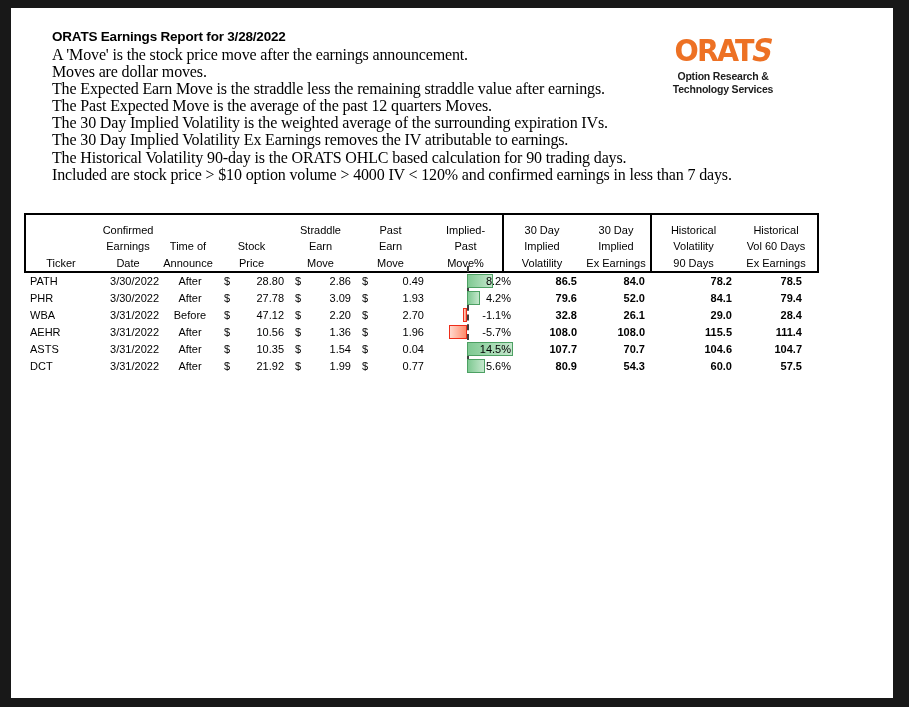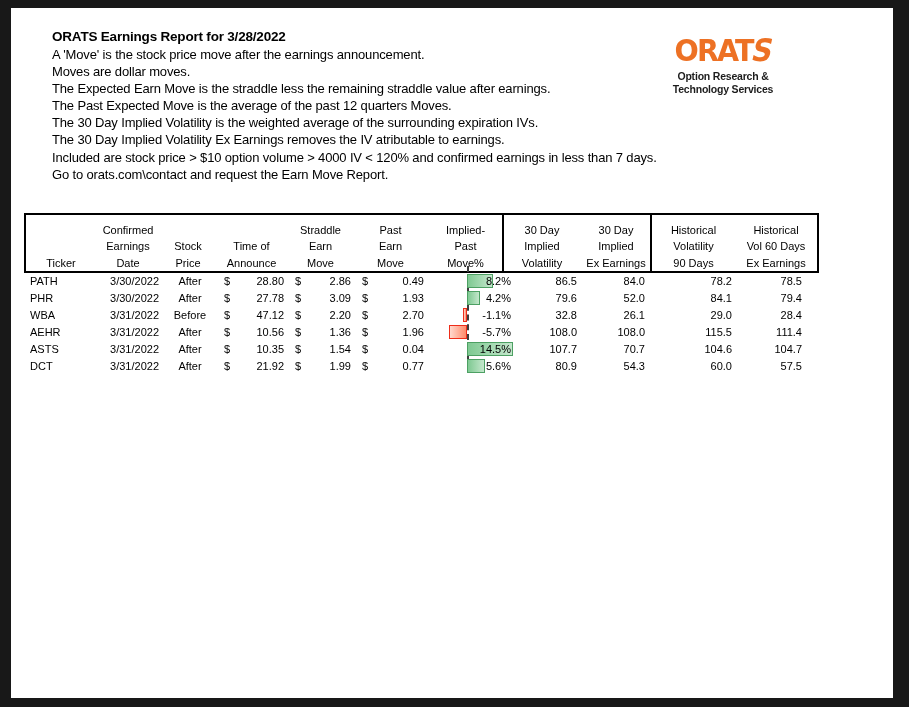--- a/index.html
+++ b/index.html
@@ -8,22 +8,22 @@
          font-family:"Liberation Sans", sans-serif; color:#000; }
 
   .frame { position:absolute; inset:0; background:#181818; }
   .page  { position:absolute; left:11px; top:8px; width:882px; height:690px;
            background:#ffffff; }
 
   
   .intro { position:absolute; left:17px; top:20px; width:600px;margin-left:24px; }
   .intro-title { font-size:13.5px; font-weight:bold; line-height:18px;
                  letter-spacing:-0.2px; white-space:nowrap; }
-  .intro-line  { font-size:13px; line-height:17.1px; letter-spacing:-0.15px;
-                 white-space:nowrap; }
+  .intro-line  { font-size:16px; line-height:17.1px; letter-spacing:-0.15px;
+                 white-space:nowrap;font-family:Liberation Serif, serif; }
 
   
   .logo { position:absolute; left:653px; top:26px; width:118px; text-align:center; }
   .logo-word { font-family:"DejaVu Sans", sans-serif; font-weight:bold;
                font-size:31px; line-height:32px; letter-spacing:-2px;
                transform:scaleX(0.92); transform-origin:center;
                white-space:nowrap; }
   .logo-word .slant { display:inline-block; transform:skewX(-14deg); }
   .logo-sub { font-size:10.5px; font-weight:bold; line-height:12.5px;
               letter-spacing:-0.2px; margin-top:4px; color:#1c1c1c; }
@@ -38,21 +38,21 @@
   .vdiv  { position:absolute; top:-2px; bottom:-2px; width:2px; background:#000; }
   .vdiv.d1 { left:476px; } .vdiv.d2 { left:624px; }
 
   .tbody { position:relative; margin-left:2px; width:791px; }
   .trow  { height:17px; font-size:11px; line-height:17px; }
   .c-ticker   { text-align:left;  padding-left:4px; }
   .c-date     { text-align:right; padding-right:1px; }
   .c-announce { text-align:center;  padding-left:4px; }
   .c-money    { display:flex; justify-content:space-between;
                 padding-left:8px; padding-right:3px; }
-  .c-num      { text-align:right; }
+  .c-num      { text-align:right;font-weight:bold; }
   .pr3 { padding-right:3px; } .pr7 { padding-right:7px; } .pr15 { padding-right:15px; }
   .c-pct { position:relative; }
   .pct-label { position:absolute; right:-7px; top:0; z-index:2; line-height:17px; }
   .dbar { position:absolute; top:1px; height:14px; z-index:1; }
   .dbar.pos { border:1px solid #4da063;
               background:linear-gradient(to right,#7fc992,#c4e7cc); }
   .dbar.neg { border:1px solid #ee2d1a;
               background:linear-gradient(to left,#ff8a6a,#ffd9ce); }
   .bar-axis { position:absolute; left:443px; top:53px; height:103px; width:0;
               border-left:2px dashed #3d3d3d; z-index:0; }
@@ -65,22 +65,22 @@
 
   <div class="intro">
     <div class="intro-title">ORATS Earnings Report for 3/28/2022</div>
     <div id="intro-lines">
         <div class="intro-line">A 'Move' is the stock price move after the earnings announcement.</div>
         <div class="intro-line">Moves are dollar moves.</div>
         <div class="intro-line">The Expected Earn Move is the straddle less the remaining straddle value after earnings.</div>
         <div class="intro-line">The Past Expected Move is the average of the past 12 quarters Moves.</div>
         <div class="intro-line">The 30 Day Implied Volatility is the weighted average of the surrounding expiration IVs.</div>
         <div class="intro-line">The 30 Day Implied Volatility Ex Earnings removes the IV atributable to earnings.</div>
+        <div class="intro-line">The Historical Volatility 90-day is the ORATS OHLC based calculation for 90 trading days.</div>
         <div class="intro-line">Included are stock price &gt; $10 option volume &gt; 4000 IV &lt; 120% and confirmed earnings in less than 7 days.</div>
-        <div class="intro-line">Go to orats.com\contact and request the Earn Move Report.</div>
       </div>
   </div>
 
   <div class="logo">
     <div class="logo-word" style="color: rgb(237, 113, 36);">
       <span>ORAT</span><span class="slant">S</span>
     </div>
     <div class="logo-sub" style="color: rgb(28, 28, 28);">
       <div>Option Research &amp;</div>
       <div>Technology Services</div>
@@ -95,27 +95,27 @@
             <div class="hline"></div>
             <div class="hline">Ticker</div>
           </div>
           <div class="hcell">
             <div class="hline">Confirmed</div>
             <div class="hline">Earnings</div>
             <div class="hline">Date</div>
           </div>
           <div class="hcell">
             <div class="hline"></div>
+            <div class="hline">Time of</div>
+            <div class="hline">Announce</div>
+          </div>
+          <div class="hcell">
+            <div class="hline"></div>
             <div class="hline">Stock</div>
             <div class="hline">Price</div>
-          </div>
-          <div class="hcell">
-            <div class="hline"></div>
-            <div class="hline">Time of</div>
-            <div class="hline">Announce</div>
           </div>
           <div class="hcell">
             <div class="hline">Straddle</div>
             <div class="hline">Earn</div>
             <div class="hline">Move</div>
           </div>
           <div class="hcell">
             <div class="hline">Past</div>
             <div class="hline">Earn</div>
             <div class="hline">Move</div>

